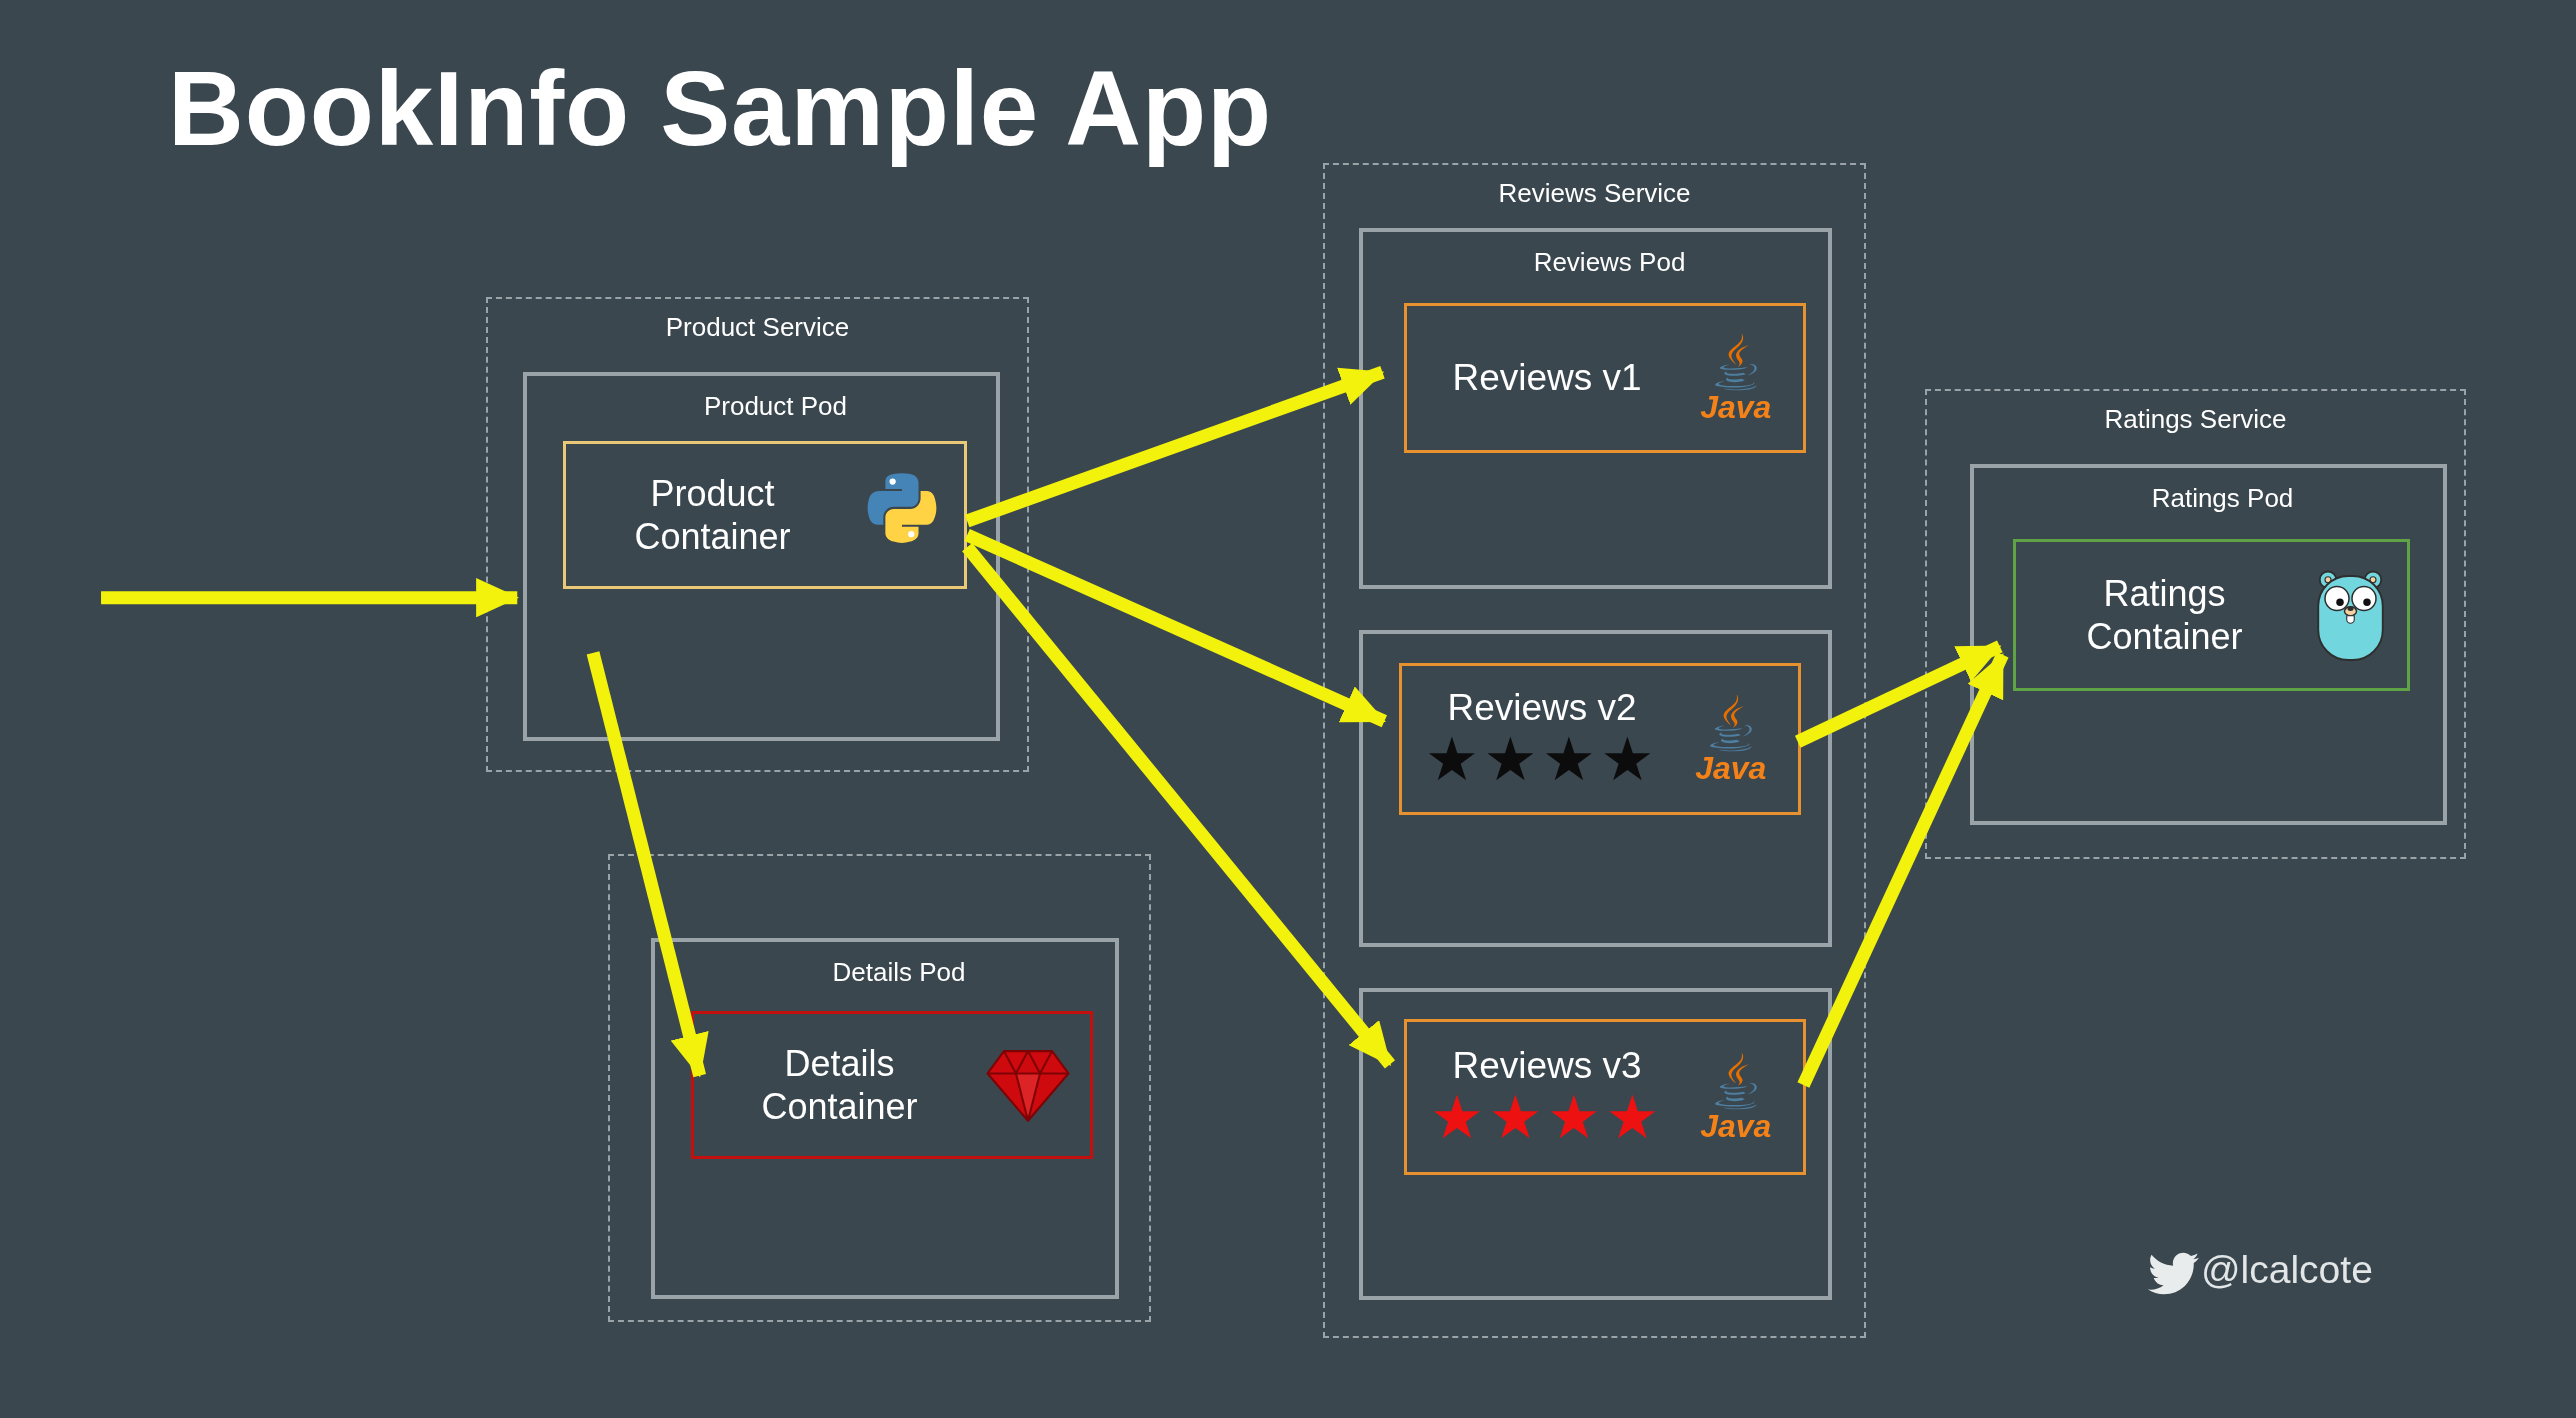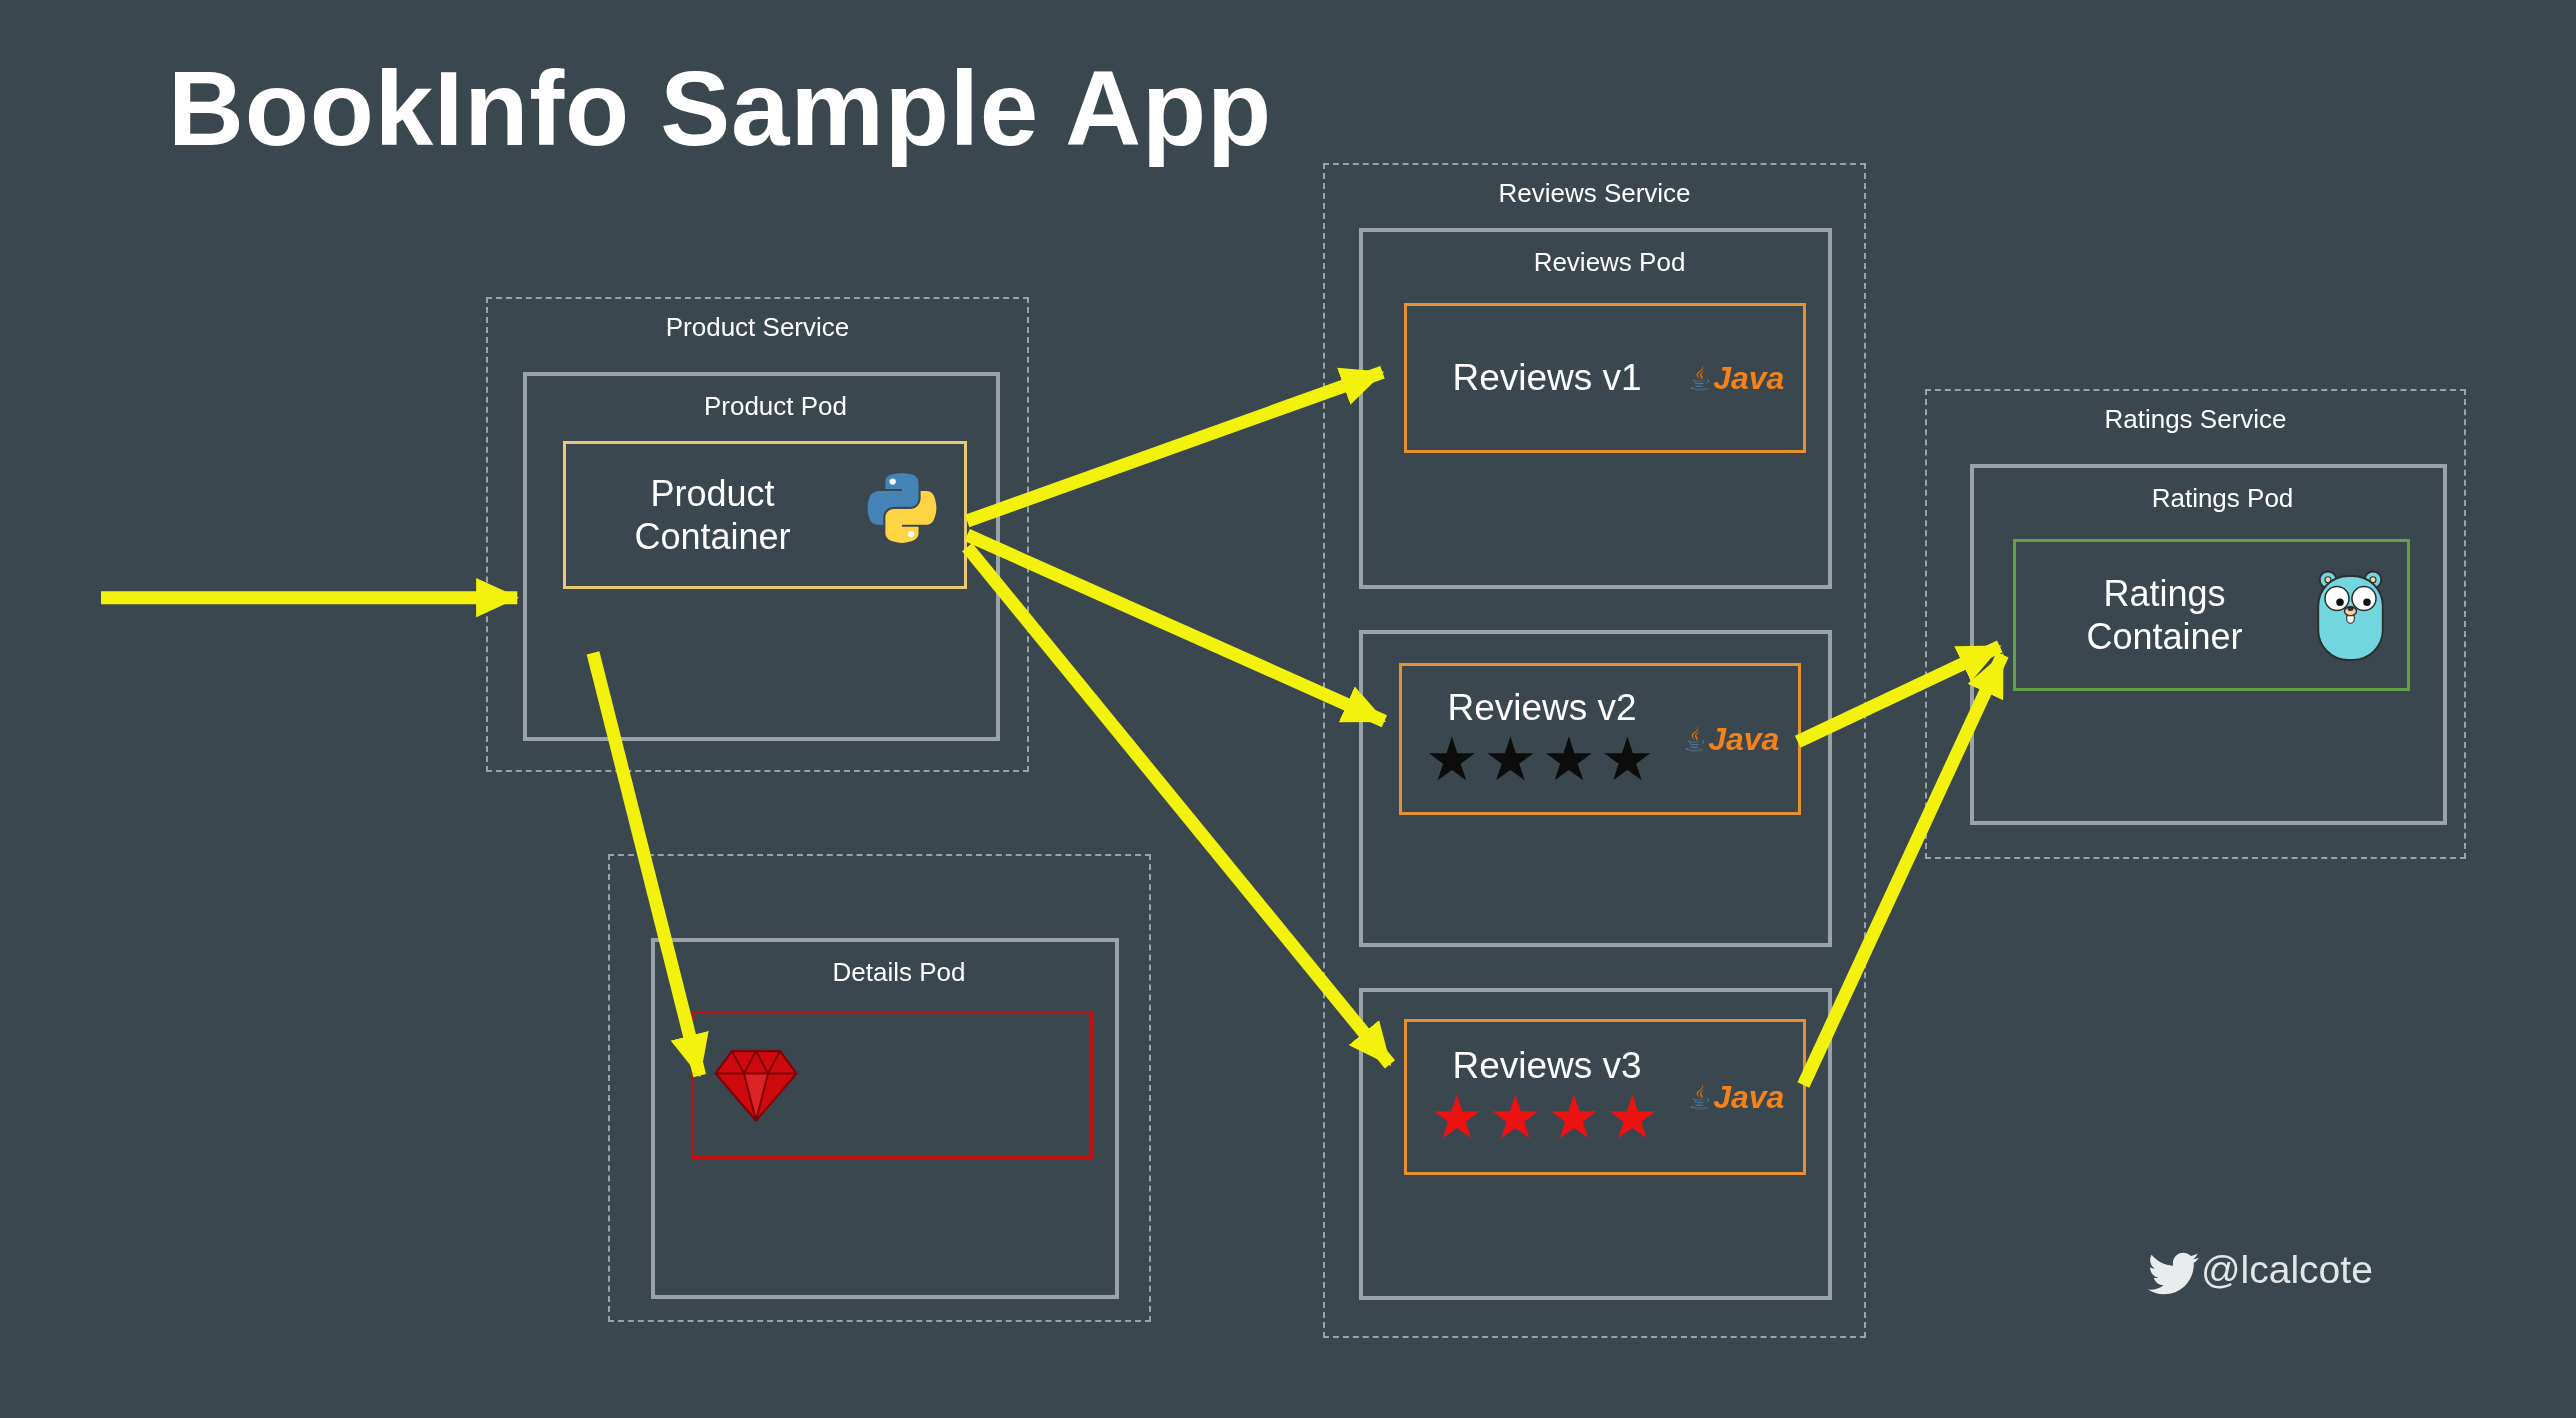--- a/index.html
+++ b/index.html
@@ -49,21 +49,21 @@
   }
 
   .rv-left {
     flex:1; display:flex; flex-direction:column;
     align-items:center; justify-content:center; gap:1.9px;
   }
   .rv-title { font-size:37px; line-height:1.1; }
   .stars { font-size:60px; line-height:1; letter-spacing:4.7px; white-space:nowrap; }
 
   .java-icon {
-    width:97px; display:flex; flex-direction:row;
+    width:97px; display:flex; flex-direction:column;
     align-items:center; justify-content:center; gap:0;
   }
   .java-icon svg { width:58px; height:58px; }
   .java-label {
     font-size:32px; font-weight:bold; font-style:italic;
     color:var(--java-orange,#f58219); line-height:1;
   }
 
   .python-icon svg { width:86px; height:86px; display:block; }
   .ruby-icon svg   { width:86px; height:79px; display:block; }
@@ -113,20 +113,21 @@
           </svg>
         </span>
       </div>
     </div>
   </div>
 
   <div class="service" style="left:608px; top:854px; width:543px; height:468px">
     <div class="pod" style="left:41px; top:82px; width:468px; height:361px">
       <div class="pod-label">Details Pod</div>
       <div class="containerbox c-details" style="left:36px; top:69px; width:402px; height:148px">
+        <div class="container-label">Details Container</div>
         <span class="ruby-icon">
           <svg viewBox="0 0 100 90">
             <polygon points="22,5 78,5 97,31 50,86 3,31" fill="#cf0a0f"></polygon>
             <path d="M36,31 L64,31 L50,86 Z" fill="#e93b3e" opacity="0.5"></path>
             <g stroke="#7e0305" stroke-width="2.4" fill="none" stroke-linejoin="round">
               <polygon points="22,5 78,5 97,31 50,86 3,31"></polygon>
               <path d="M3,31 L36,31 L50,86 M97,31 L64,31 M36,31 L64,31 M22,5 L36,31 M78,5 L64,31 M50,5 L36,31 M50,5 L64,31 M64,31 L50,86"></path>
             </g>
           </svg>
         </span>

